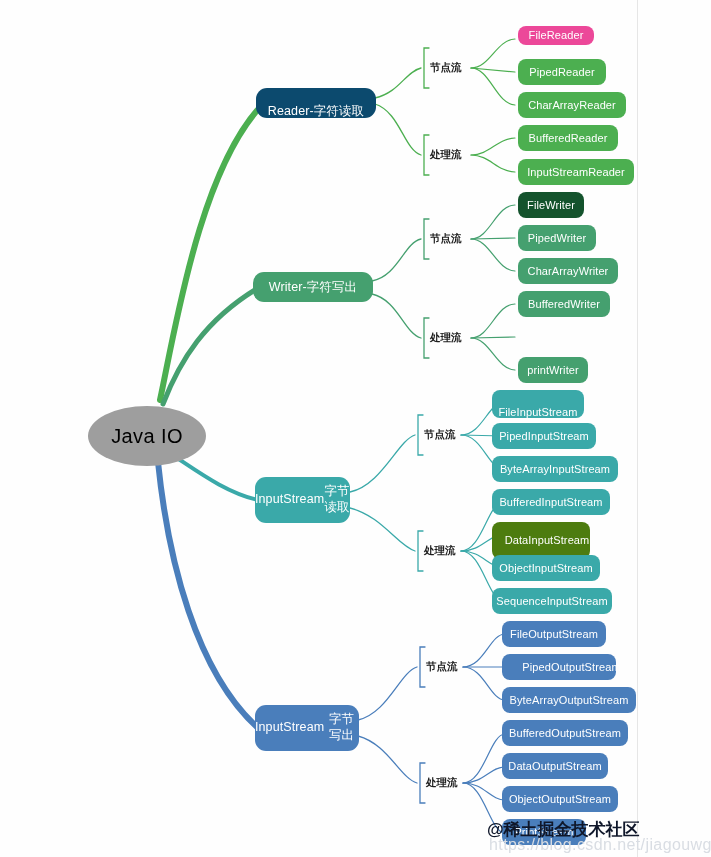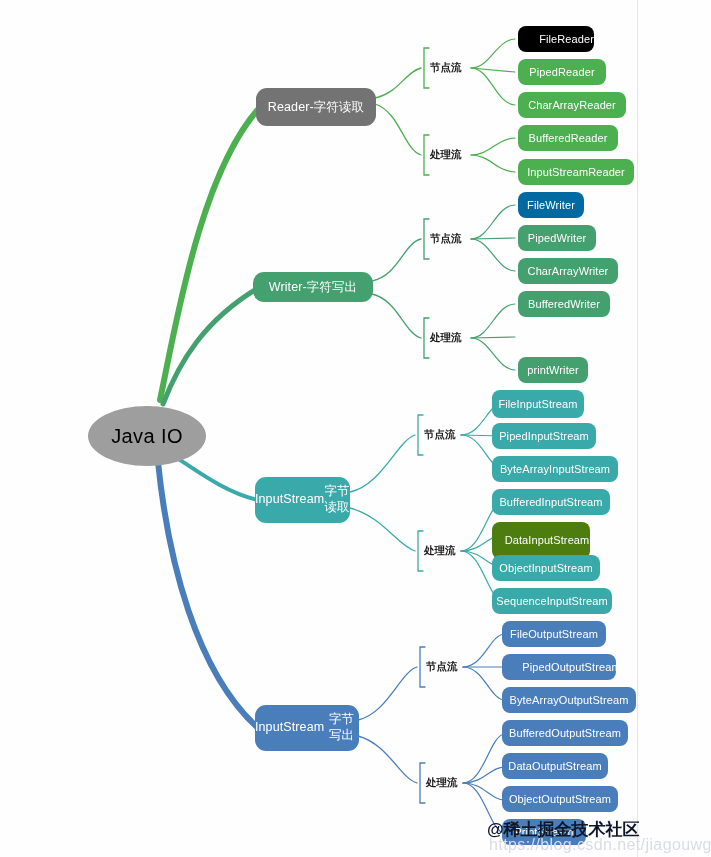--- a/index.html
+++ b/index.html
@@ -91,21 +91,21 @@
       <path d="M463,783 C484,783 490,833 505,833" stroke="#4a7ebb" stroke-width="1.2"></path>
     </g>
   </svg>
 
   <div class="rule" style="left:637px"></div>
 
   <div class="node center" style="left:88px;top:406px;width:118px;height:60px;">
     <span>Java IO</span>
   </div>
 
-  <div class="node main" style="left:256px;top:88px;width:120px;height:38px;background:#737373;">
+  <div class="node main" style="left:256px;top:88px;width:120px;height:30px;background:#0c4a6e;align-items:flex-end;">
     <span>Reader-字符读取</span>
   </div>
 
   <div class="node main" style="left:253px;top:272px;width:120px;height:30px;background:#45a06f;">
     <span>Writer-字符写出</span>
   </div>
 
   <div class="node main two" style="left:255px;top:477px;width:95px;height:46px;background:#3aa9a9;">
     <span>InputStream</span>
     <span>字节读取</span>
@@ -121,53 +121,53 @@
 
   <div class="cat" style="left:430px;top:232px;">节点流</div>
   <div class="cat" style="left:430px;top:331px;">处理流</div>
 
   <div class="cat" style="left:424px;top:428px;">节点流</div>
   <div class="cat" style="left:424px;top:544px;">处理流</div>
 
   <div class="cat" style="left:426px;top:660px;">节点流</div>
   <div class="cat" style="left:426px;top:776px;">处理流</div>
 
-  <div class="node leaf" style="left:518px;top:26px;width:76px;height:26px;background:#000000;justify-content:flex-end;">
+  <div class="node leaf" style="left:518px;top:26px;width:76px;height:19px;background:#ec4899;">
     <span>FileReader</span>
   </div>
   <div class="node leaf" style="left:518px;top:59px;width:88px;height:26px;background:#4caf50;">
     <span>PipedReader</span>
   </div>
   <div class="node leaf" style="left:518px;top:92px;width:108px;height:26px;background:#4caf50;">
     <span>CharArrayReader</span>
   </div>
   <div class="node leaf" style="left:518px;top:125px;width:100px;height:26px;background:#4caf50;">
     <span>BufferedReader</span>
   </div>
   <div class="node leaf" style="left:518px;top:159px;width:116px;height:26px;background:#4caf50;">
     <span>InputStreamReader</span>
   </div>
 
-  <div class="node leaf" style="left:518px;top:192px;width:66px;height:26px;background:#0369a1;">
+  <div class="node leaf" style="left:518px;top:192px;width:66px;height:26px;background:#14532d;">
     <span>FileWriter</span>
   </div>
   <div class="node leaf" style="left:518px;top:225px;width:78px;height:26px;background:#45a06f;">
     <span>PipedWriter</span>
   </div>
   <div class="node leaf" style="left:518px;top:258px;width:100px;height:26px;background:#45a06f;">
     <span>CharArrayWriter</span>
   </div>
   <div class="node leaf" style="left:518px;top:291px;width:92px;height:26px;background:#45a06f;">
     <span>BufferedWriter</span>
   </div>
   <div class="node leaf" style="left:518px;top:357px;width:70px;height:26px;background:#45a06f;">
     <span>printWriter</span>
   </div>
 
-  <div class="node leaf" style="left:492px;top:390px;width:92px;height:28px;background:#3aa9a9;">
+  <div class="node leaf" style="left:492px;top:390px;width:92px;height:28px;background:#3aa9a9;align-items:flex-end;">
     <span>FileInputStream</span>
   </div>
   <div class="node leaf" style="left:492px;top:423px;width:104px;height:26px;background:#3aa9a9;">
     <span>PipedInputStream</span>
   </div>
   <div class="node leaf" style="left:492px;top:456px;width:126px;height:26px;background:#3aa9a9;">
     <span>ByteArrayInputStream</span>
   </div>
   <div class="node leaf" style="left:492px;top:489px;width:118px;height:26px;background:#3aa9a9;">
     <span>BufferedInputStream</span>

